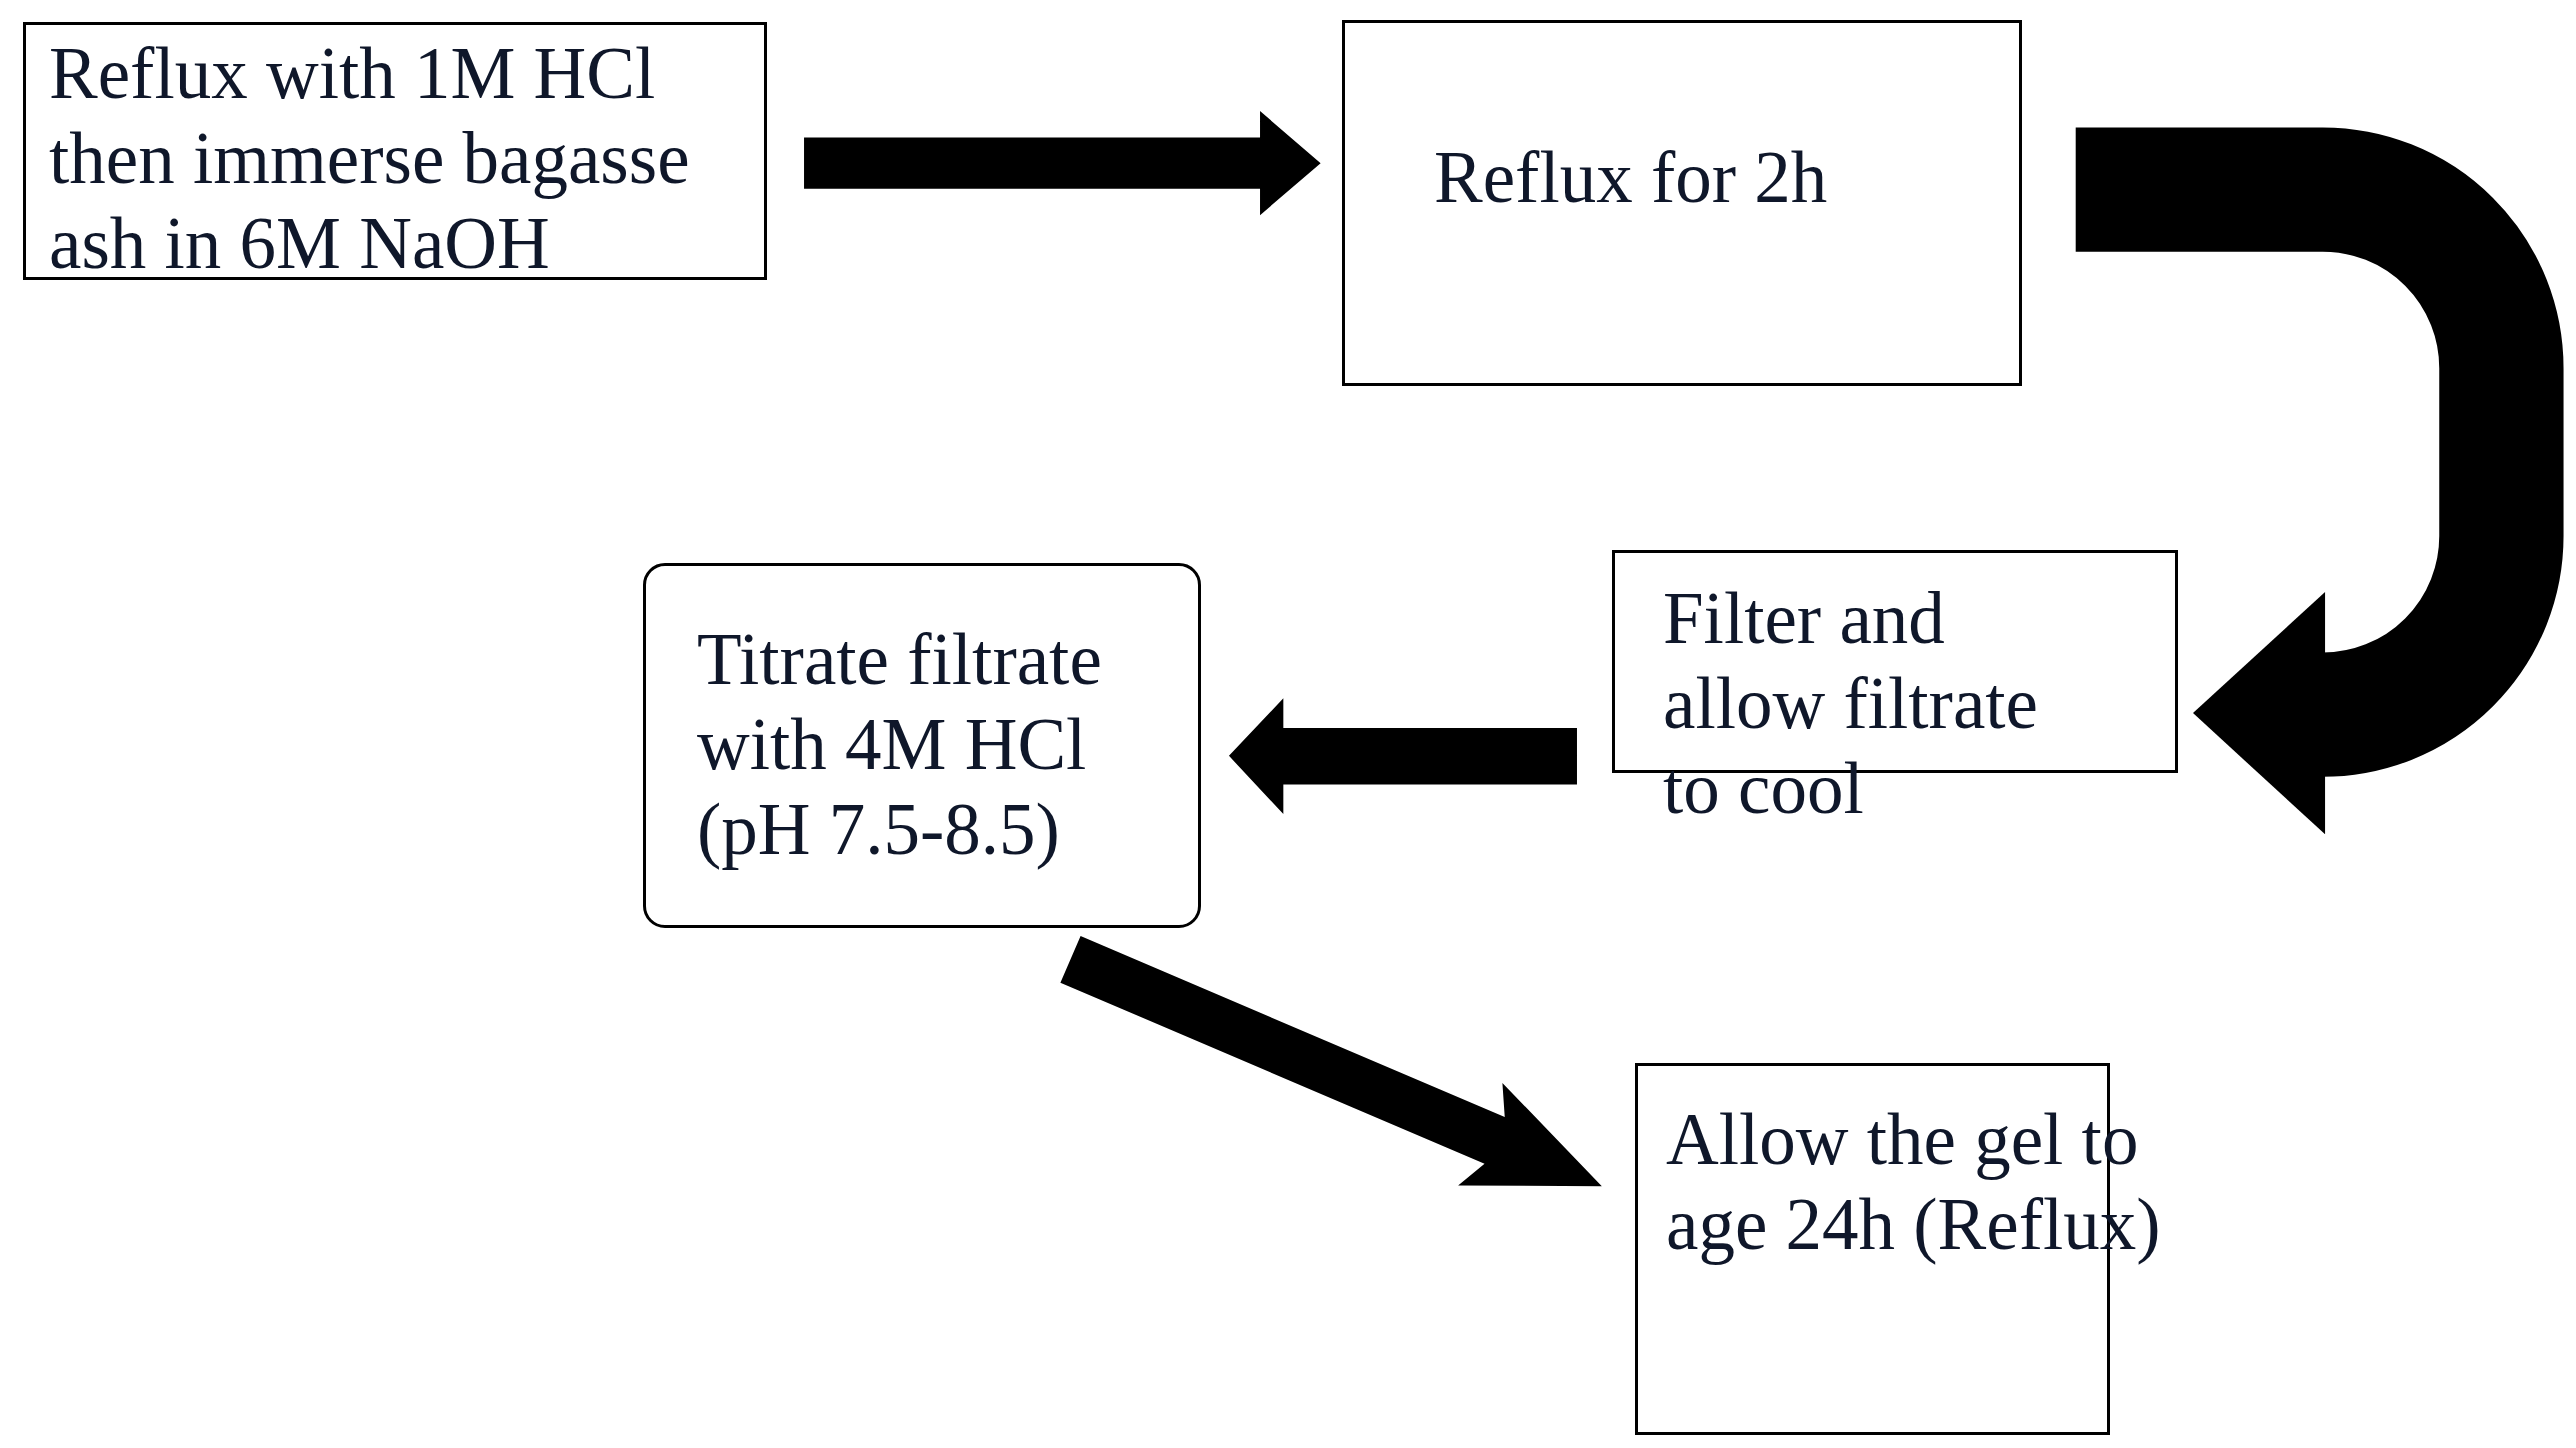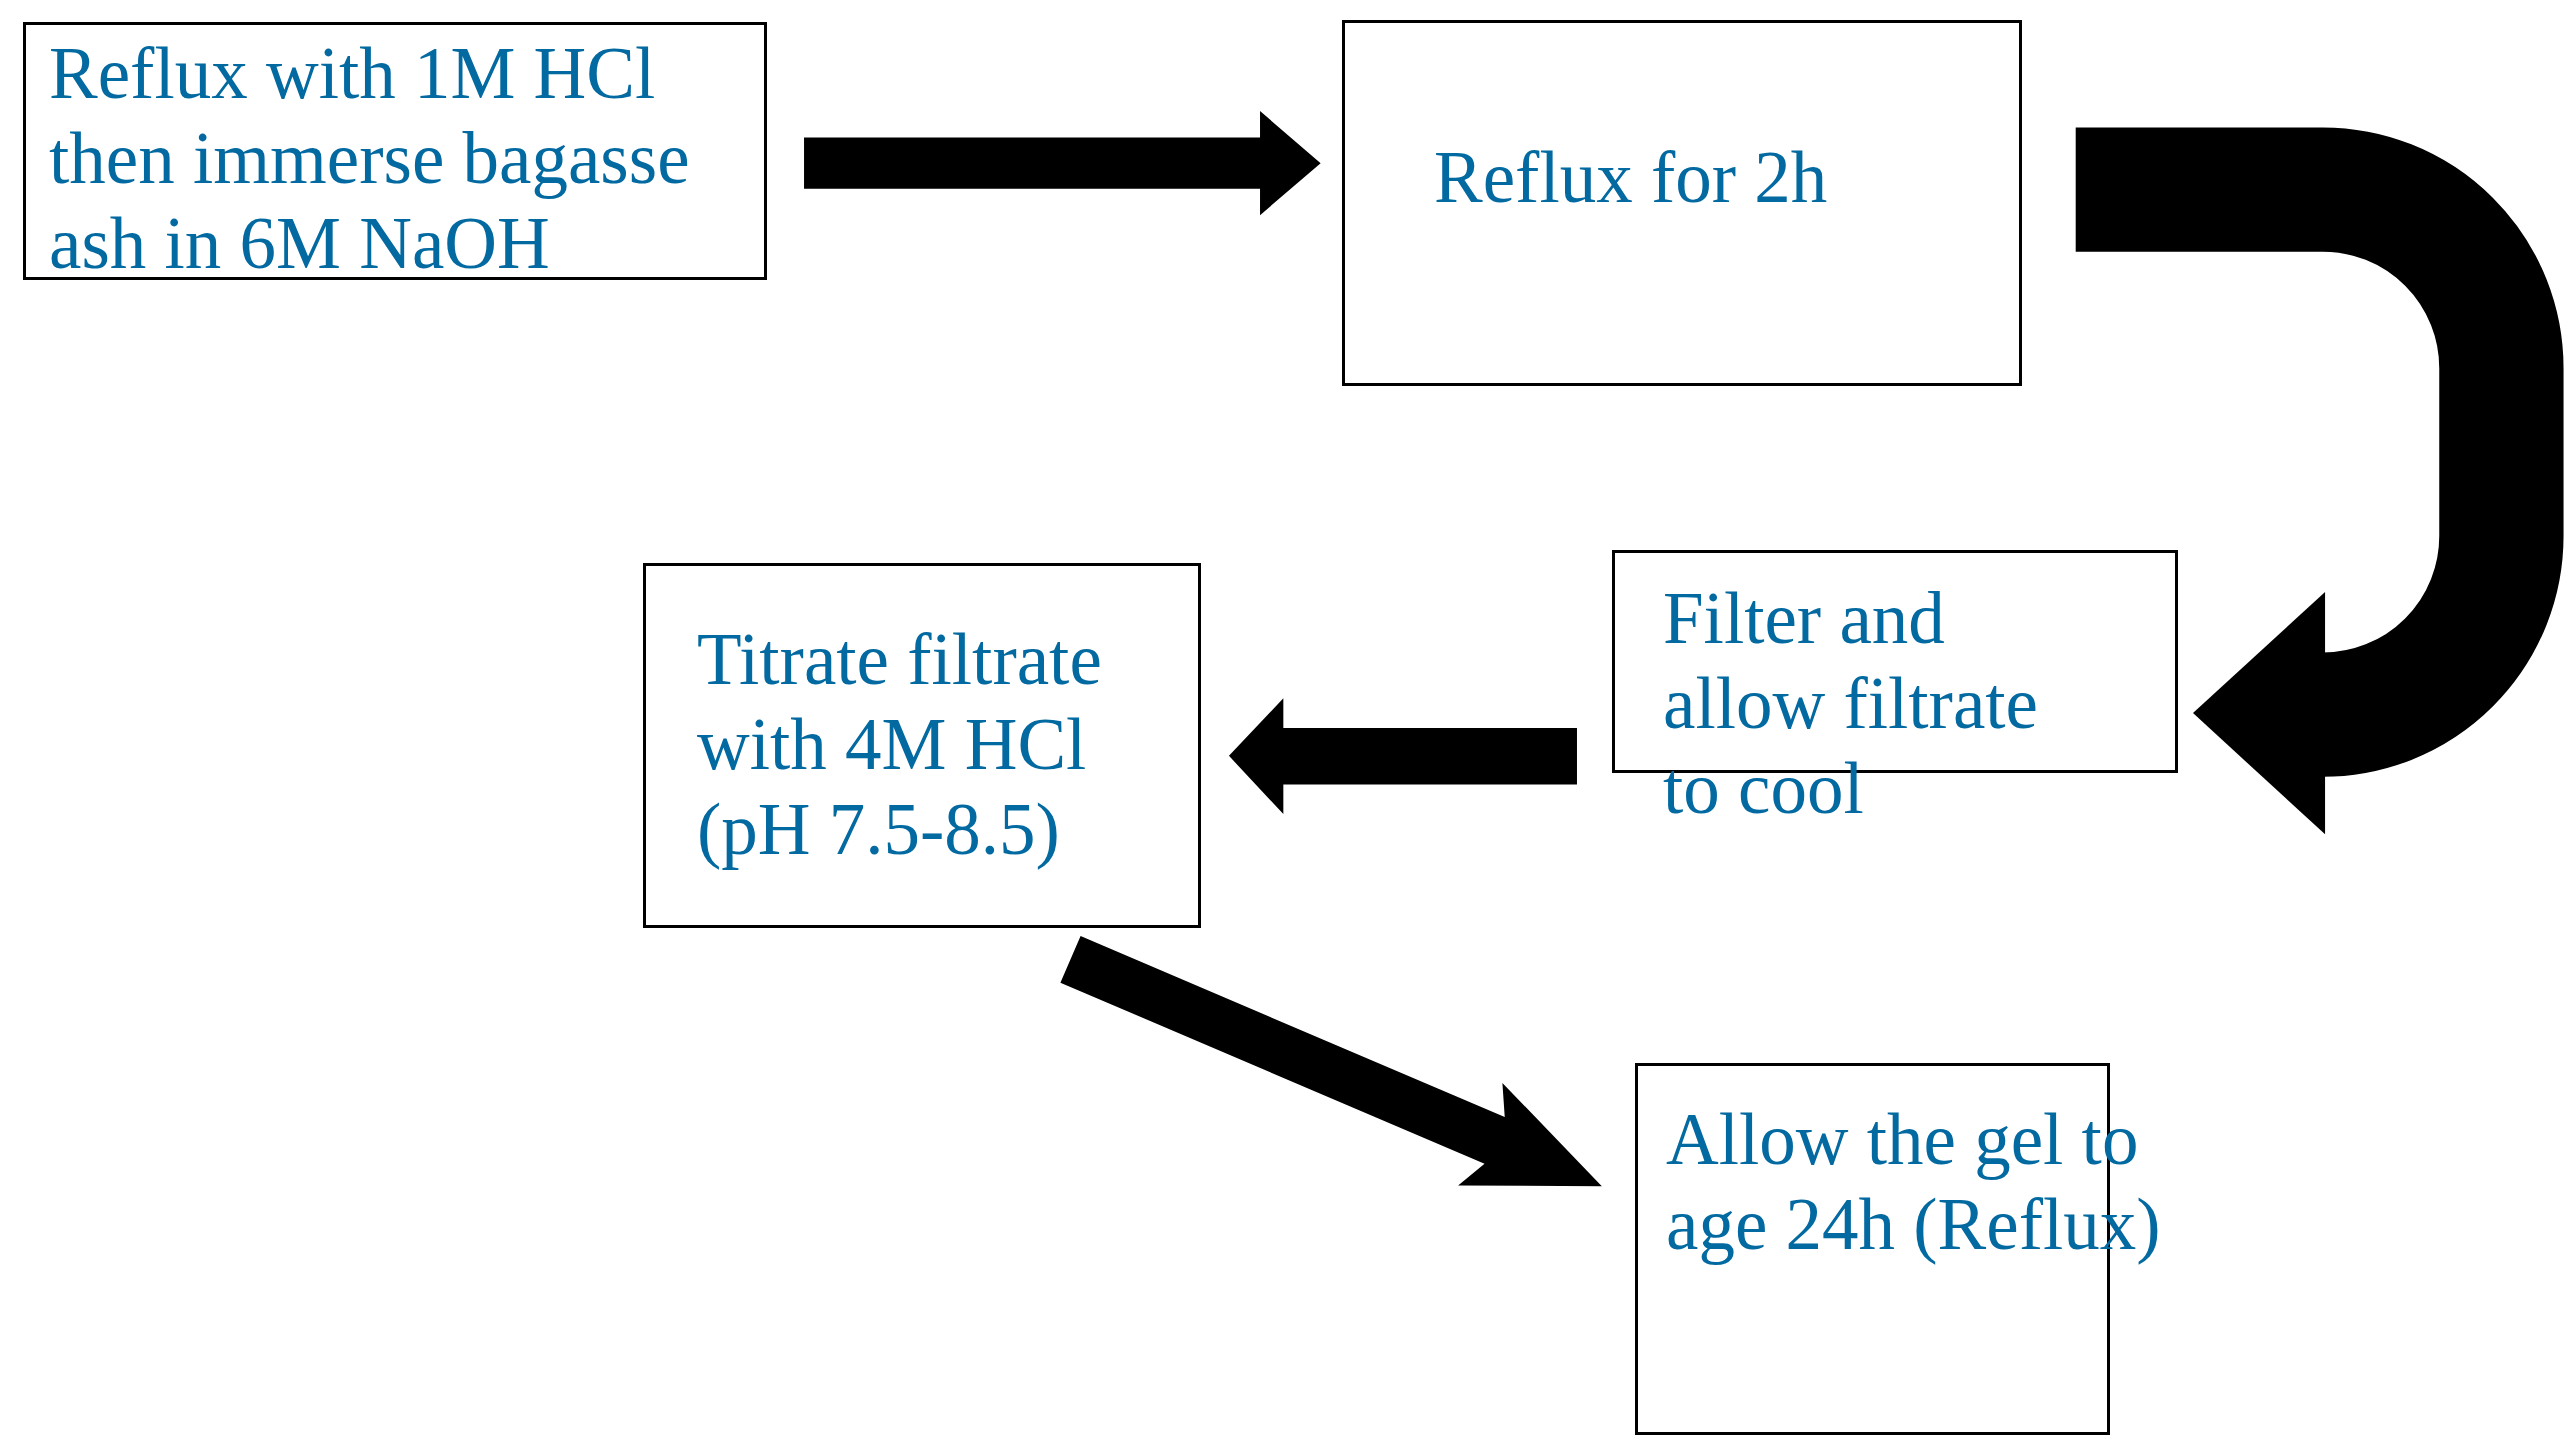--- a/index.html
+++ b/index.html
@@ -7,21 +7,21 @@
     padding: 0;
     background: #ffffff;
   }
   .canvas {
     position: relative;
     width: 2576px;
     height: 1448px;
     background: #ffffff;
     overflow: hidden;
     font-family: "Liberation Serif", "DejaVu Serif", serif;
-    color: #0369a1;
+    color: #0f172a;
   }
   .connector-layer {
     position: absolute;
     left: 0;
     top: 0;
     width: 2576px;
     height: 1448px;
   }
   .flow-box {
     position: absolute;
@@ -31,21 +31,21 @@
     font-size: 73px;
     line-height: 85px;
     white-space: nowrap;
   }
   .flow-box .line {
     display: block;
   }
   #box-step-1 { left: 23px;   top: 22px;   width: 744px; height: 258px; padding: 6.2px 0 0 23px; }
   #box-step-2 { left: 1342px; top: 20px;   width: 680px; height: 366px; padding: 112px 0 0 89px; }
   #box-step-3 { left: 1612px; top: 550px;  width: 566px; height: 223px; padding: 23px 0 0 48px; }
-  #box-step-4 { left: 643px;  top: 563px;  width: 558px; height: 365px; padding: 51px 0 0 51px; }
+  #box-step-4 { left: 643px;  top: 563px;  width: 558px; height: 365px; padding: 51px 0 0 51px; border-radius: 22px; }
   #box-step-5 { left: 1635px; top: 1063px; width: 475px; height: 372px; padding: 31px 0 0 28px; }
 </style>
 </head>
 <body>
 
 <div class="canvas">
 
   <svg class="connector-layer" width="2576" height="1448" viewBox="0 0 3316 1864" xmlns="http://www.w3.org/2000/svg">
 
     <polygon points="1035,177 1622,177 1622,143 1700,210 1622,277 1622,243 1035,243" fill="#000000"></polygon>

